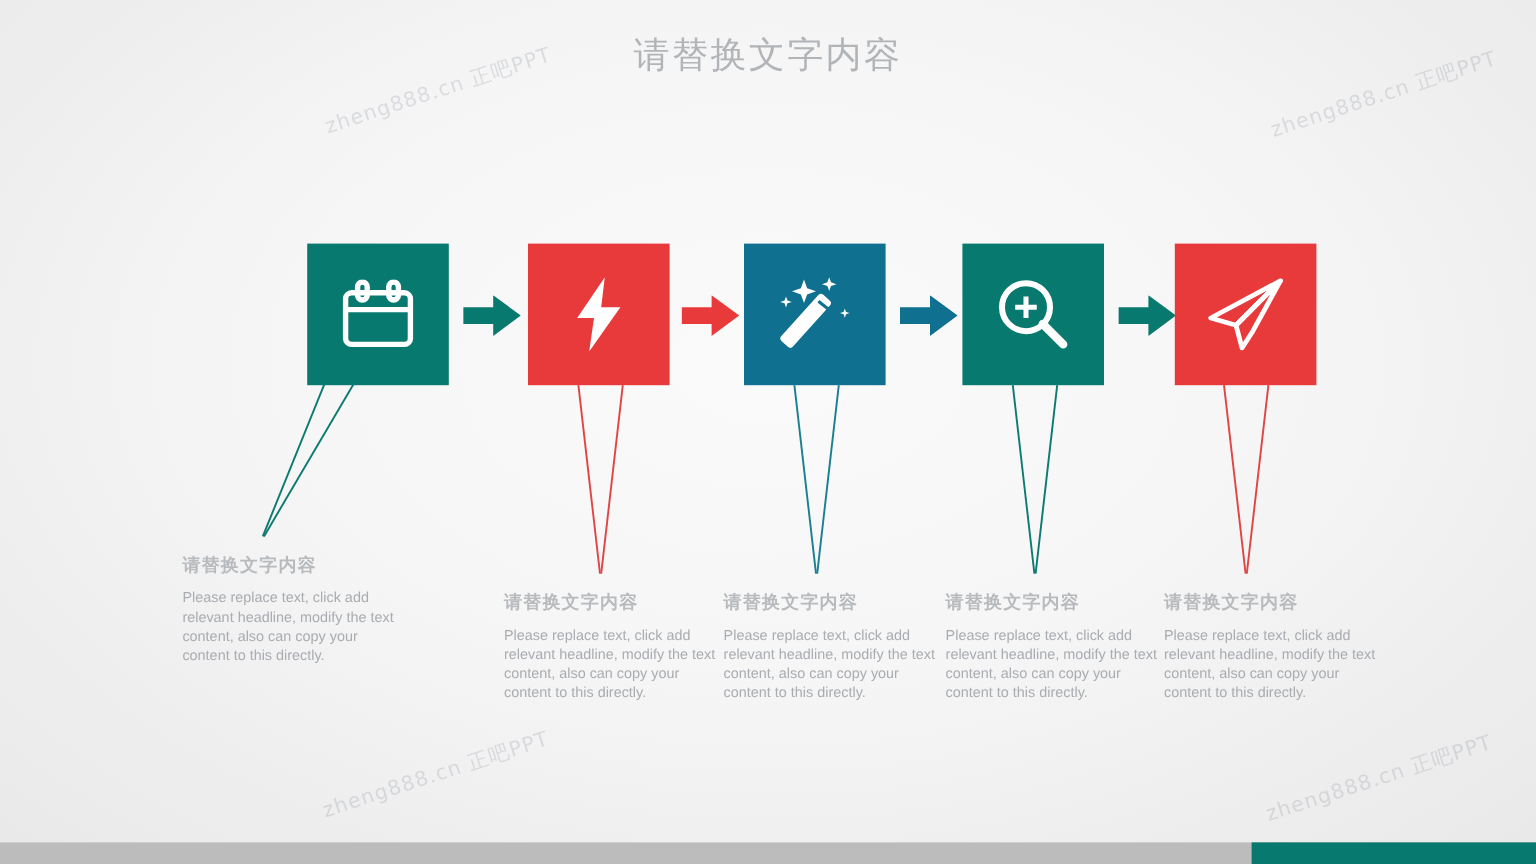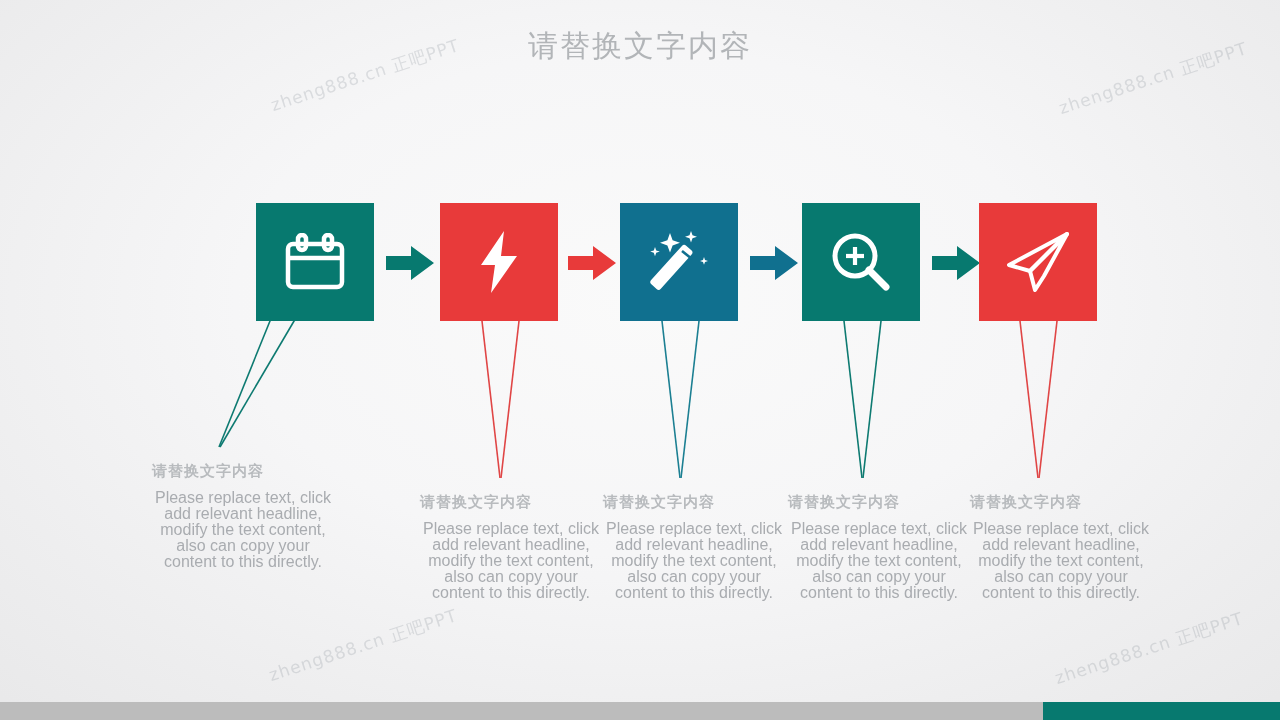--- a/index.html
+++ b/index.html
@@ -89,24 +89,23 @@
     font-family: "DejaVu Sans", sans-serif;
     font-size: 15px;
     font-weight: bold;
     color: #b8bbbe;
     letter-spacing: 1px;
     margin-bottom: 9px;
     white-space: nowrap;
   }
   .cap .b {
     font-family: "Liberation Sans", sans-serif;
-    font-size: 16px;
+    font-size: 12px;
     line-height: 16px;
     color: #a9acb0;
-    text-align: center;
   }
 
   
   #botbar {
     position: absolute;
     left: 0;
     bottom: 0;
     width: 1280px;
     height: 18px;
     background: #bcbcbc;

